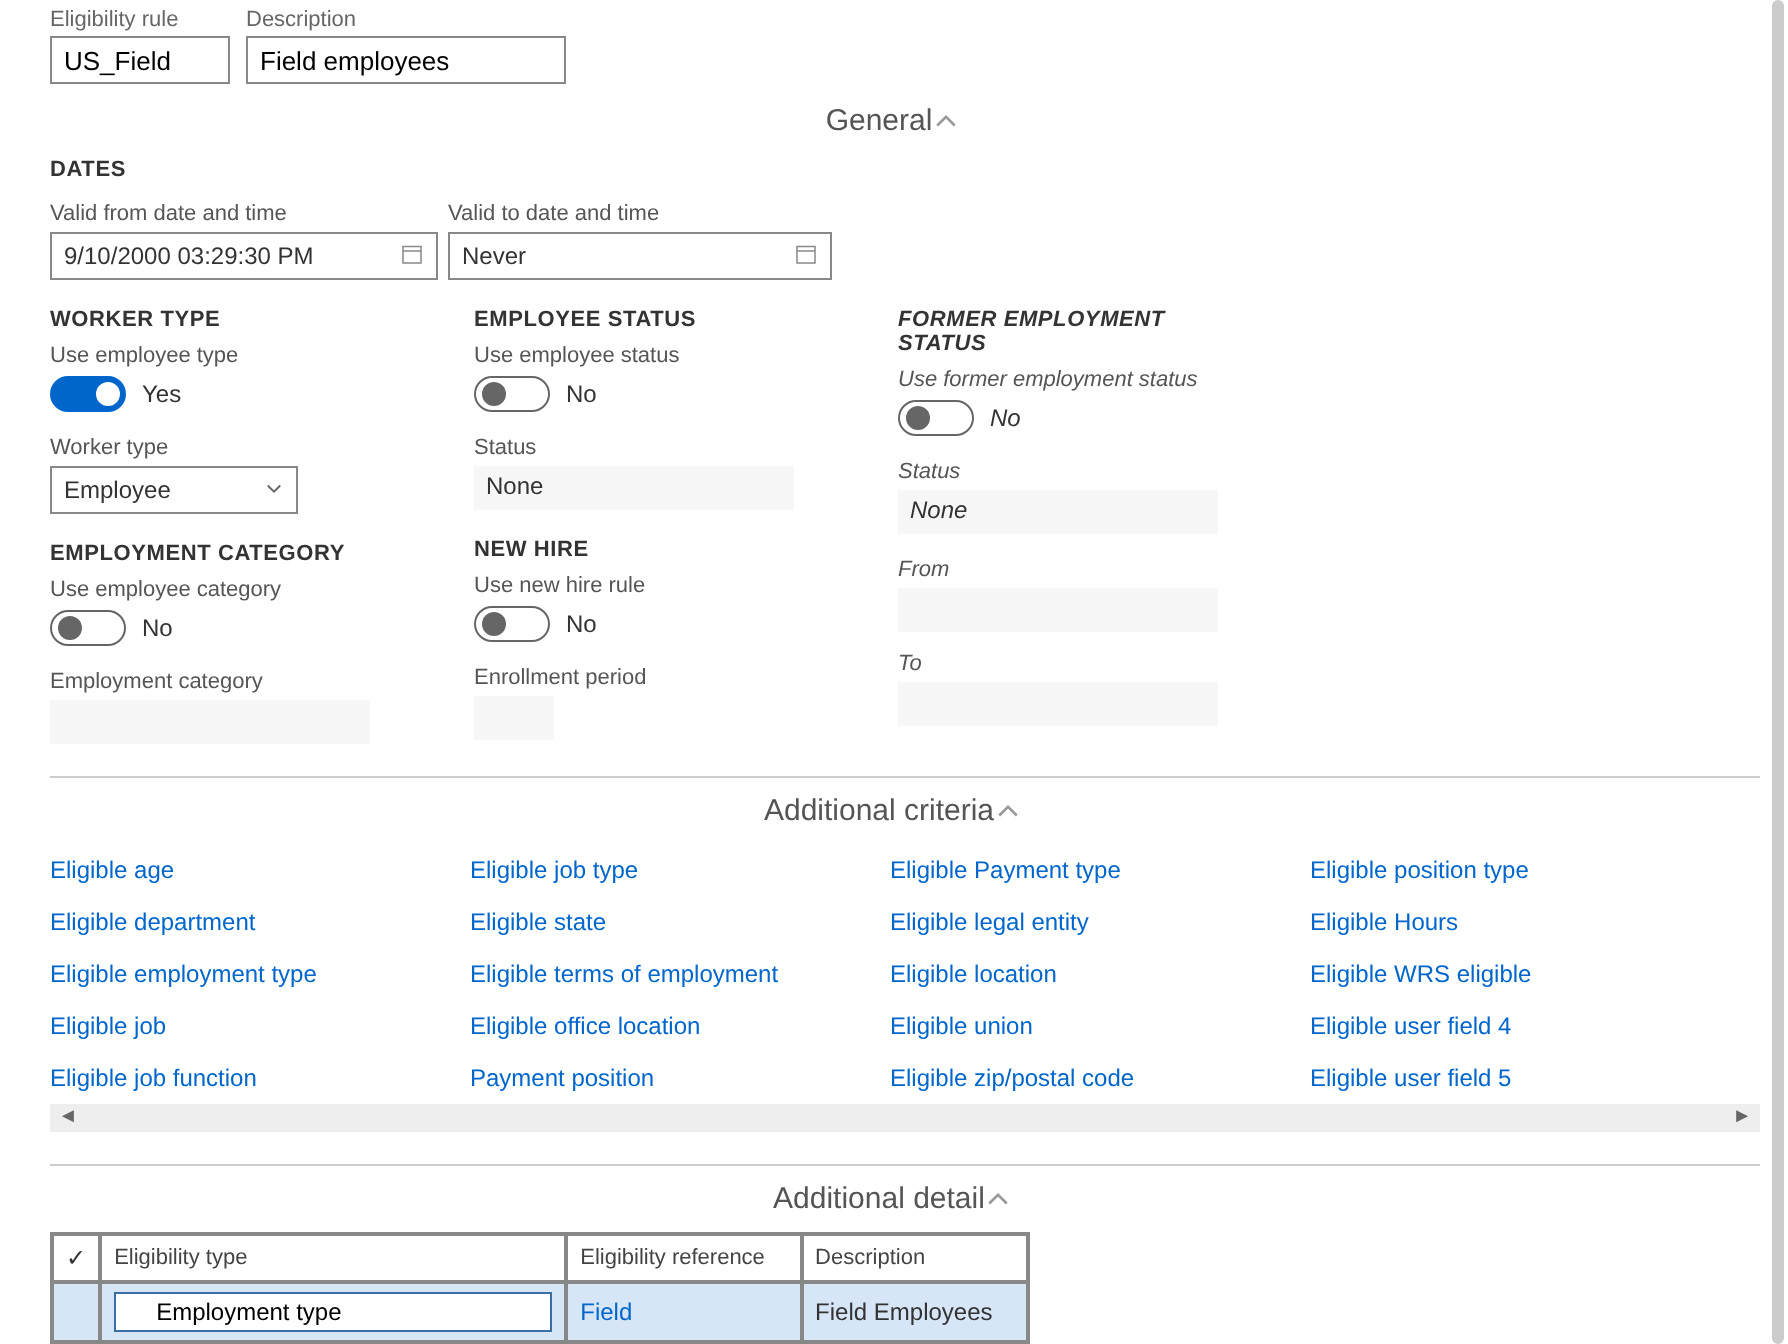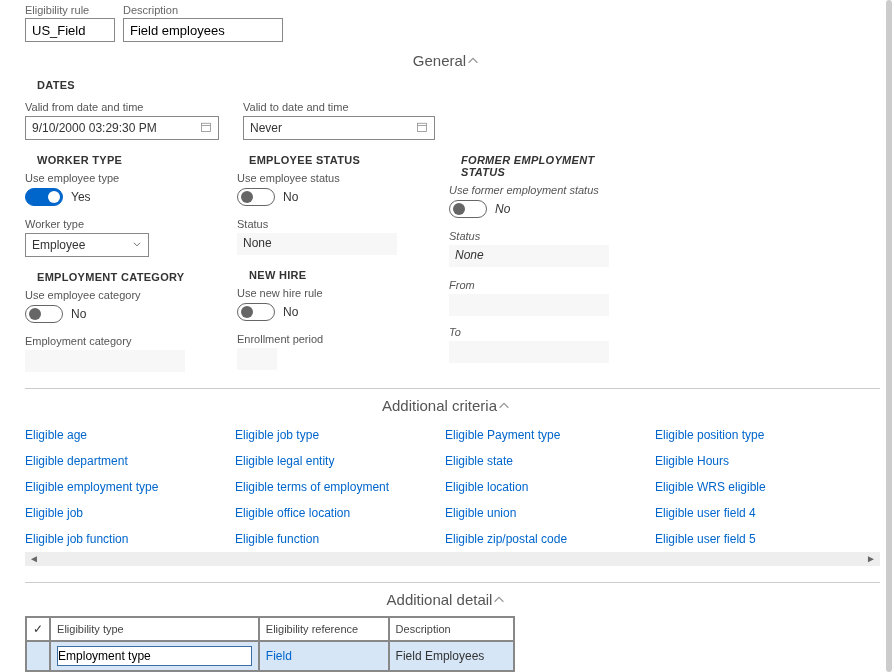--- a/index.html
+++ b/index.html
@@ -28,21 +28,21 @@
   .fld-input.w90 { width:90px;}
   .fld-input.w160 { width:160px;}
   .section-hdr {
     display:flex; align-items:center; justify-content:center;
     margin:8px 0 6px 0; padding-right:12px;
   }
   .section-title { font-size:15px; color:#555; }
   .chev {
     width:14px;height:14px; color:#888;
   }
-  .subhdr { font-size:11px; font-weight:600; color:#333; letter-spacing:.3px; margin:10px 0 4px 12px;}
+  .subhdr { font-size:11px; font-weight:600; color:#333; letter-spacing:.3px; margin:10px 0 4px 0;}
   .cols { display:flex; gap:42px; }
   .col { flex:0 0 170px; }
   .colw { flex:0 0 170px;font-style:italic; }
   .small-label{font-size:11px;color:#555; margin:6px 0 3px 0;}
   .calendar-input{
     display:flex; align-items:center; border:1px solid #888; height:24px; width:194px; padding:0 6px;
     justify-content:space-between; font-size:12px;
   }
   .cal-icon{color:#888;}
   .select-input{
@@ -81,21 +81,21 @@
   .detail-table{
     border:1px solid #888; width:490px; margin-top:8px; font-size:12px;
   }
   .detail-table th{
     border:1px solid #888; background:#fff; text-align:left; font-weight:400; padding:4px 6px; font-size:11px; color:#444;
   }
   .detail-table td{
     border:1px solid #888; padding:4px 6px;
   }
   .detail-table td.sel{ background:#d6e6f7;}
-  .detail-table td.sel input{ width:100%; border:1px solid #3a6ea5; height:20px; padding:2px 0; font-size:12px; background:#fff;}
+  .detail-table td.sel input{ width:100%; border:1px solid #3a6ea5; height:20px; padding:2px 20px; font-size:12px; background:#fff;}
   .check-col{width:24px;text-align:center;}
   .check-mark{color:#333; font-size:12px;}
   .link-cell{color:#0066cc;}
 </style>
 </head>
 <body>
 
 <div class="page">
 
   <div class="hdr-row">
@@ -112,21 +112,21 @@
   <div class="section-hdr">
     <span class="section-title">General</span>
     <span class="chev">
       <svg viewBox="0 0 16 16" width="14" height="14">
           <path d="M3 10l5-5 5 5" stroke="#999" stroke-width="1.5" fill="none"></path>
         </svg>
     </span>
   </div>
 
   <div class="subhdr">DATES</div>
-  <div style="display:flex; gap:24px;">
+  <div style="display:flex; gap:5px;">
     <div>
       <div class="small-label">Valid from date and time</div>
       <div class="calendar-input">
         <span>9/10/2000 03:29:30 PM</span>
         <span class="cal-icon">
           <svg width="12" height="12" viewBox="0 0 16 16">
               <rect x="2" y="3" width="12" height="11" stroke="#888" fill="none"></rect>
               <line x1="2" y1="6" x2="14" y2="6" stroke="#888"></line>
             </svg>
         </span>
@@ -228,33 +228,33 @@
           <path d="M3 10l5-5 5 5" stroke="#999" stroke-width="1.5" fill="none"></path>
         </svg>
     </span>
   </div>
   <div class="criteria-grid">
     <span class="criteria-link">Eligible age</span>
     <span class="criteria-link">Eligible job type</span>
     <span class="criteria-link">Eligible Payment type</span>
     <span class="criteria-link">Eligible position type</span>
     <span class="criteria-link">Eligible department</span>
+    <span class="criteria-link">Eligible state</span>
     <span class="criteria-link">Eligible legal entity</span>
-    <span class="criteria-link">Eligible state</span>
     <span class="criteria-link">Eligible Hours</span>
     <span class="criteria-link">Eligible employment type</span>
     <span class="criteria-link">Eligible terms of employment</span>
     <span class="criteria-link">Eligible location</span>
     <span class="criteria-link">Eligible WRS eligible</span>
     <span class="criteria-link">Eligible job</span>
     <span class="criteria-link">Eligible office location</span>
     <span class="criteria-link">Eligible union</span>
     <span class="criteria-link">Eligible user field 4</span>
     <span class="criteria-link">Eligible job function</span>
-    <span class="criteria-link">Eligible function</span>
+    <span class="criteria-link">Payment position</span>
     <span class="criteria-link">Eligible zip/postal code</span>
     <span class="criteria-link">Eligible user field 5</span>
   </div>
   <div class="hscroll">
     <span class="arrow l">◄</span>
     <span class="arrow r">►</span>
   </div>
 
   <hr class="divider">
 

